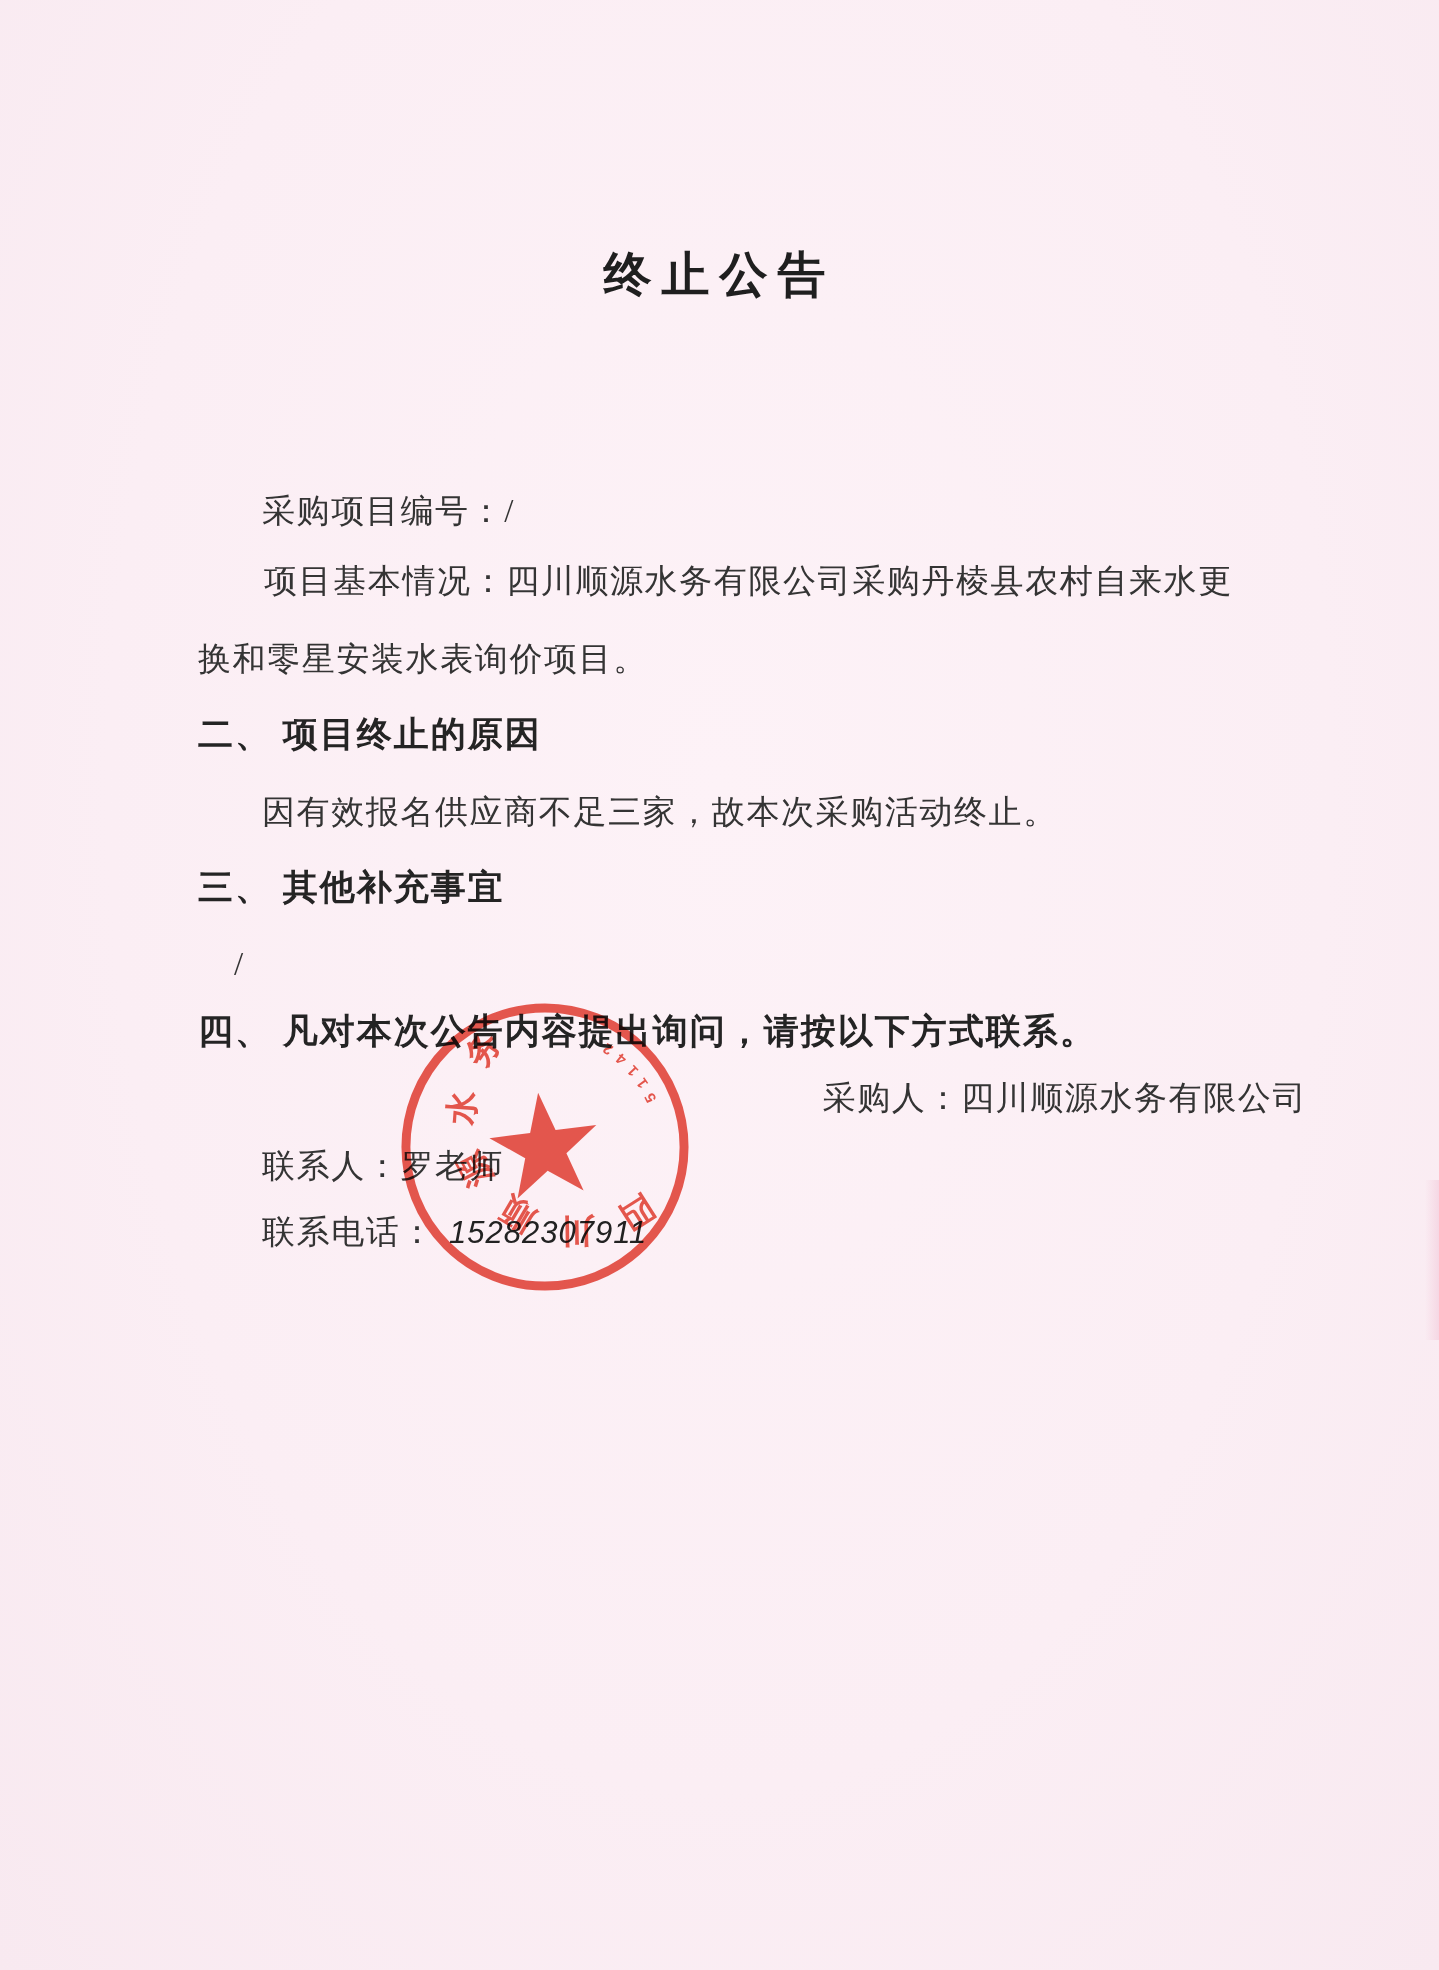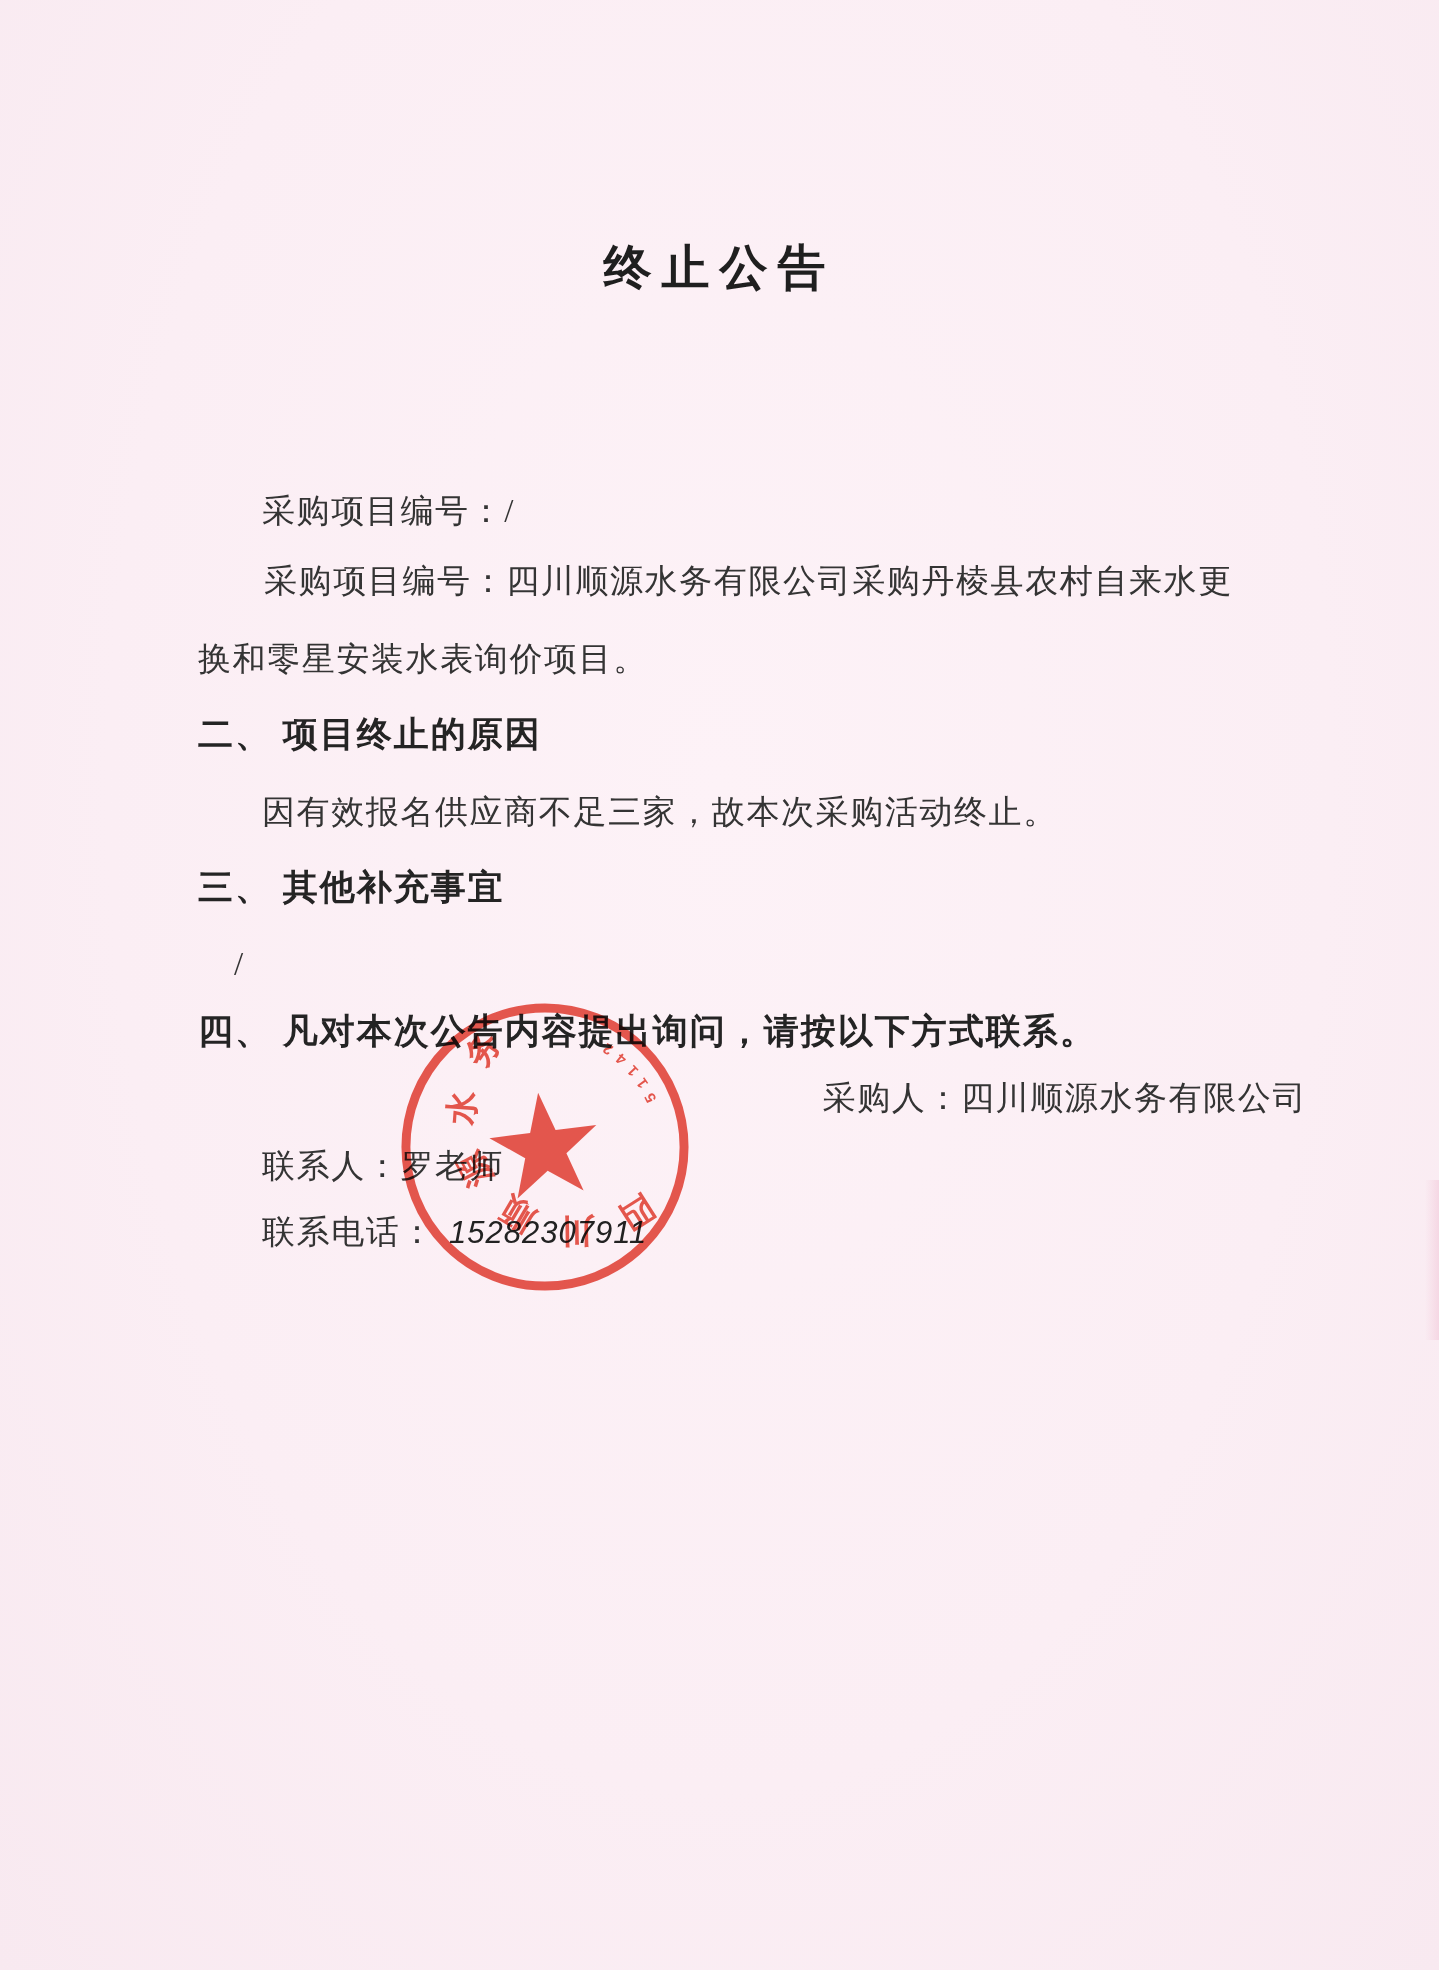--- a/index.html
+++ b/index.html
@@ -13,21 +13,21 @@
     height:1970px;
     margin:0 auto;
     background:#fbeff5;
     background-image:radial-gradient(ellipse at 50% 40%, #fdf2f7 0%, #fbeef4 60%, #f8e9f0 100%);
     overflow:hidden;
     color:#2e2e2e;
   }
   .title{
     position:absolute;
     top:236px; left:0; right:0;
-    margin:0;
+    margin:7px;
     text-align:center;
     font-size:48px;
     font-weight:bold;
     letter-spacing:10px;
     color:#1f1f1f;
   }
   .line{
     position:absolute;
     left:198px;
     width:1045px;
@@ -84,21 +84,21 @@
 </head>
 <body>
 
 <div class="page">
 
   <h1 class="title">终止公告</h1>
 
 
   <div class="line indent1 l-p1">采购项目编号：/</div>
 
-  <div class="line hang l-p2">采购项目编号：四川顺源水务有限公司采购丹棱县农村自来水更换和零星安装水表询价项目。</div>
+  <div class="line hang l-p2">项目基本情况：四川顺源水务有限公司采购丹棱县农村自来水更换和零星安装水表询价项目。</div>
 
   <div class="line heading l-h2">二、 项目终止的原因</div>
 
   <div class="line indent1 l-p3">因有效报名供应商不足三家，故本次采购活动终止。</div>
 
   <div class="line heading l-h3">三、 其他补充事宜</div>
 
   <div class="line indent-slash l-p4">/</div>
 
   <div class="line heading l-h4">四、 凡对本次公告内容提出询问，请按以下方式联系。</div>

